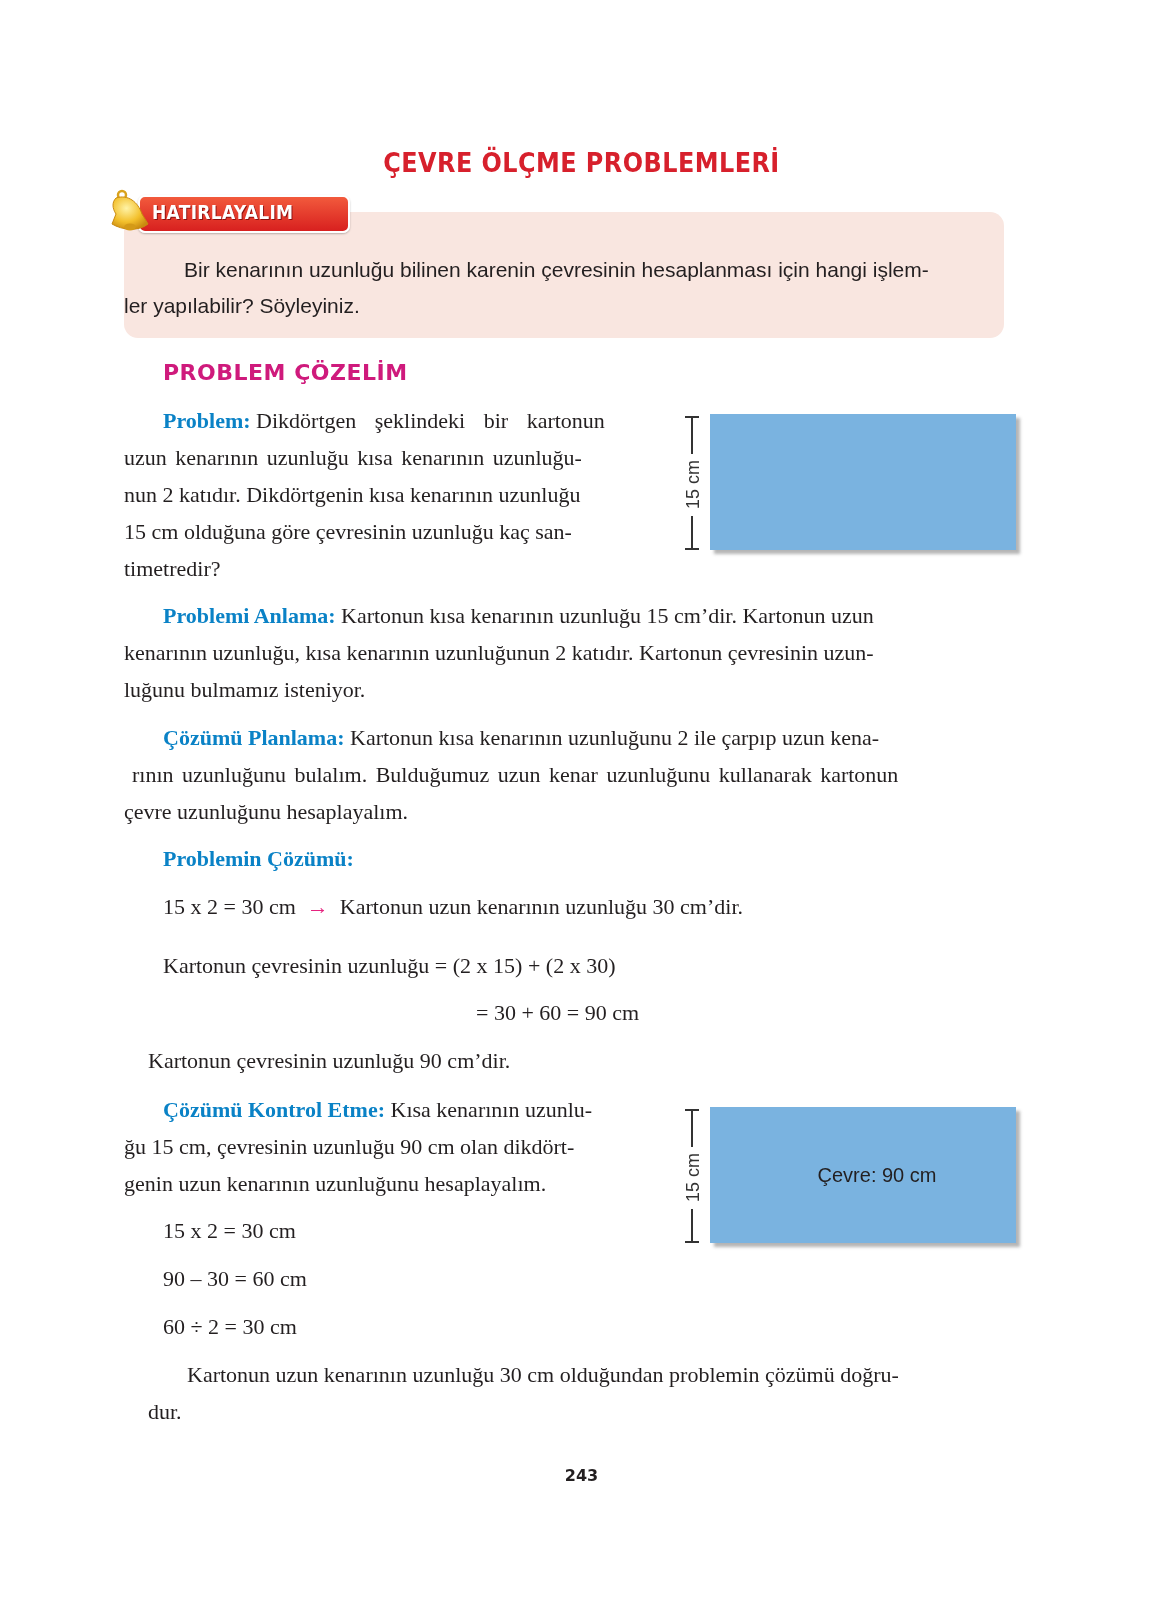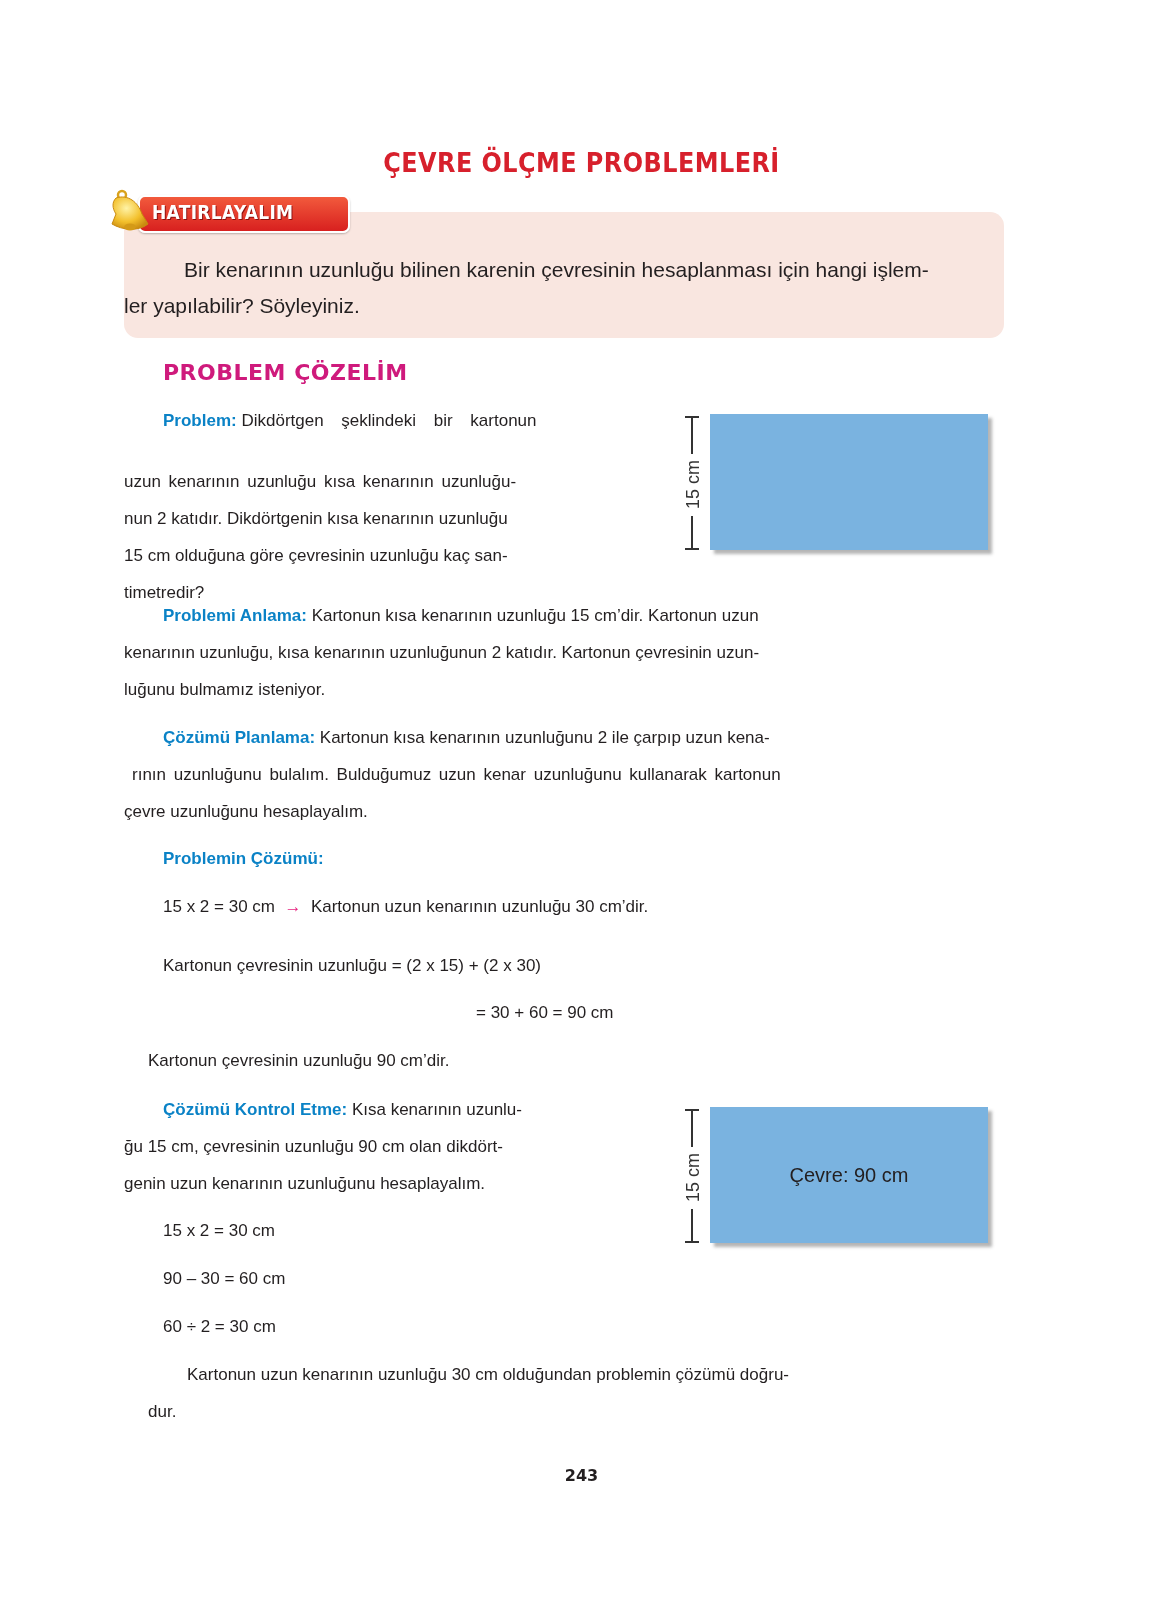--- a/index.html
+++ b/index.html
@@ -17,24 +17,24 @@
   .badge-pill { position: absolute; left: 30px; top: 7px; width: 208px; height: 34px;
                 background: linear-gradient(#f25a3c, #d8201f); border-radius: 7px;
                 border: 2px solid #fff; box-shadow: 0 1px 2px rgba(0,0,0,.25); }
   .badge-text { position: absolute; left: 44px; top: 13px; color: #fff;
                 font-family: "DejaVu Sans", sans-serif; font-size: 19px; font-weight: bold;
                 letter-spacing: 0.3px; text-shadow: 1px 1px 0 #8a1010; transform: scaleX(0.9);
                 transform-origin: left; }
   .bell { position: absolute; left: 0; top: 0; width: 44px; height: 46px; }
   .pc-title { left: 163px; top: 360px; font-family: "DejaVu Sans", sans-serif;
               font-weight: bold; font-size: 22px; color: #cf1a7c; letter-spacing: 0.5px; }
-  .para { font-size: 17px; line-height: 37px; text-align: justify; }
+  .para { font-size: 22px; line-height: 37px; text-align: justify; font-family: Liberation Serif, serif; }
   .lbl { color: #0a82c6; font-weight: bold; }
   .ind { display: inline-block; width: 39px; }
-  .rect { background: #7ab3e0; box-shadow: 4px 4px 3px rgba(90,90,90,0.45); }
+  .rect { background: #7ab3e0; box-shadow: 4px 4px 3px rgba(90,90,90,0.45); padding-left: 28px; }
   .dim-line { position: absolute; width: 2px; background: #333; }
   .dim-tick { position: absolute; width: 14px; height: 2px; background: #333; }
   .dim-label { position: absolute; font-size: 18px; transform: rotate(-90deg);
                transform-origin: center; white-space: nowrap; color: #333; }
   .arrow { color: #e6237f; }
   .page-num { left: 0; width: 1163px; top: 1466px; text-align: center;
               font-family: "DejaVu Sans", sans-serif; font-weight: bold; font-size: 16px; }
 </style>
 </head>
 <body>
@@ -60,21 +60,21 @@
 </div>
 <div class="abs remind-text">
   <div style="padding-left:10px;"><span class="ind"></span><span>Bir kenarının uzunluğu bilinen karenin çevresinin hesaplanması için hangi işlem-</span></div>
   <div><span>ler yapılabilir? Söyleyiniz.</span></div>
 </div>
 
 <div class="abs pc-title">PROBLEM ÇÖZELİM</div>
 
 <div class="abs para" style="left:124px; top:402px; width:532px;">
   <div><span class="ind"></span><span class="lbl">Problem:</span> <span style="word-spacing:13px;">Dikdörtgen şeklindeki bir kartonun</span></div>
-  <div style="word-spacing:3px;margin-top:24px;">uzun kenarının uzunluğu kısa kenarının uzunluğu-</div>
+  <div style="word-spacing:3px;">uzun kenarının uzunluğu kısa kenarının uzunluğu-</div>
   <div>nun 2 katıdır. Dikdörtgenin kısa kenarının uzunluğu</div>
   <div>15 cm olduğuna göre çevresinin uzunluğu kaç san-</div>
   <div>timetredir?</div>
 </div>
 
 <div class="abs" style="left:680px; top:410px; width:320px; height:150px;">
   <div class="dim-tick" style="left:5px; top:6px;"></div>
   <div class="dim-line" style="left:11px; top:6px; height:38px;"></div>
   <div class="dim-label" style="left:-12px; top:64px; width:50px; text-align:center;">15 cm</div>
   <div class="dim-line" style="left:11px; top:106px; height:32px;"></div>

